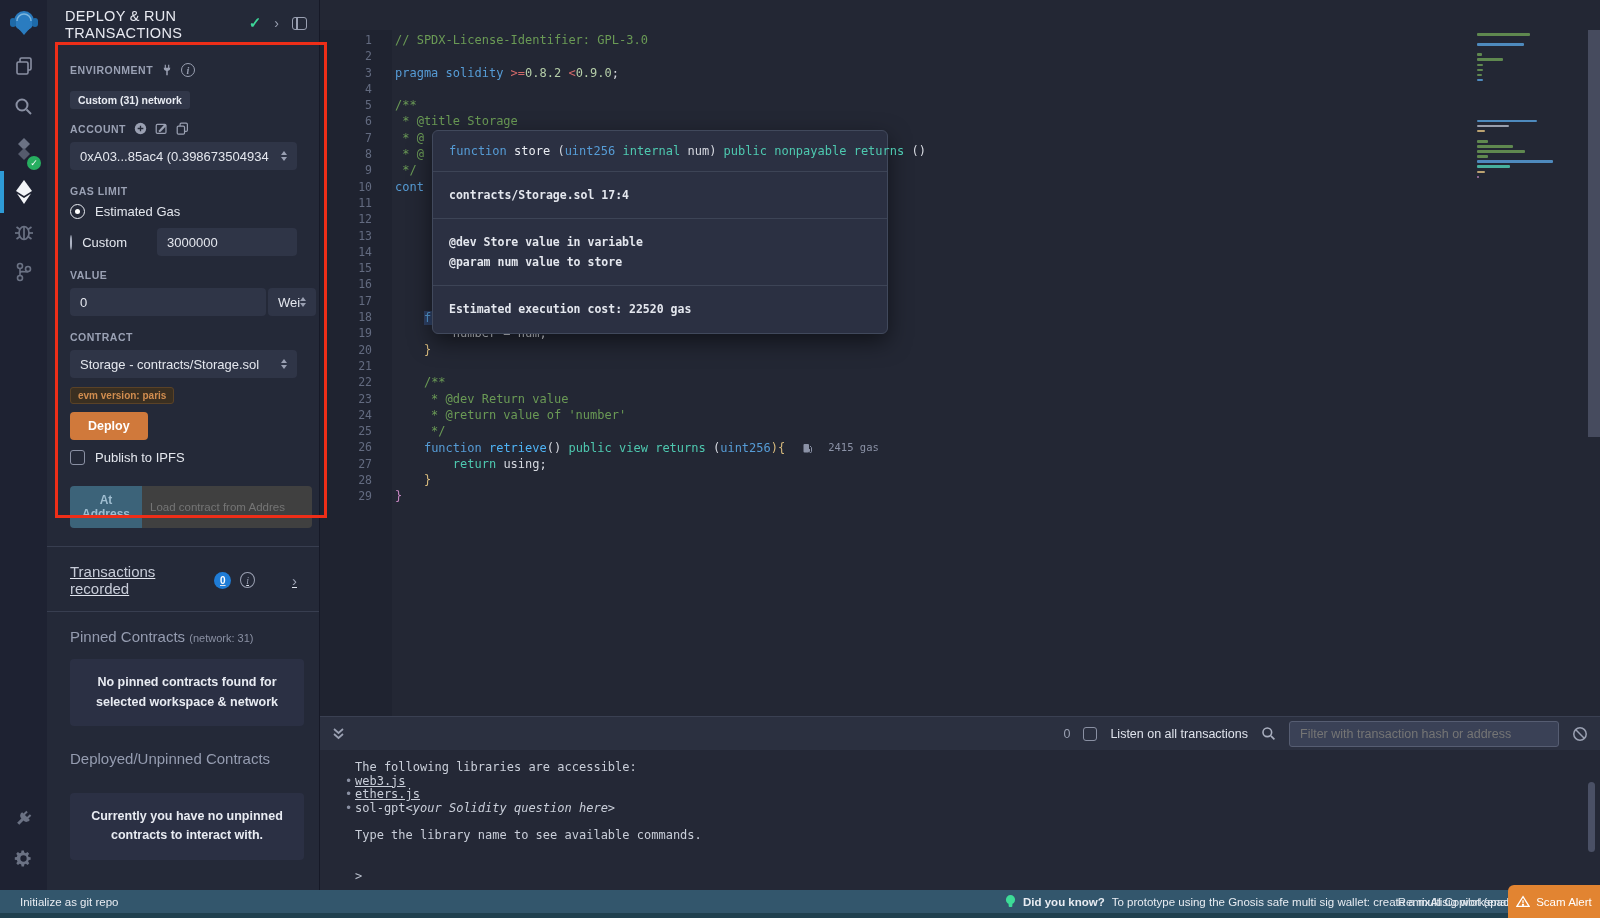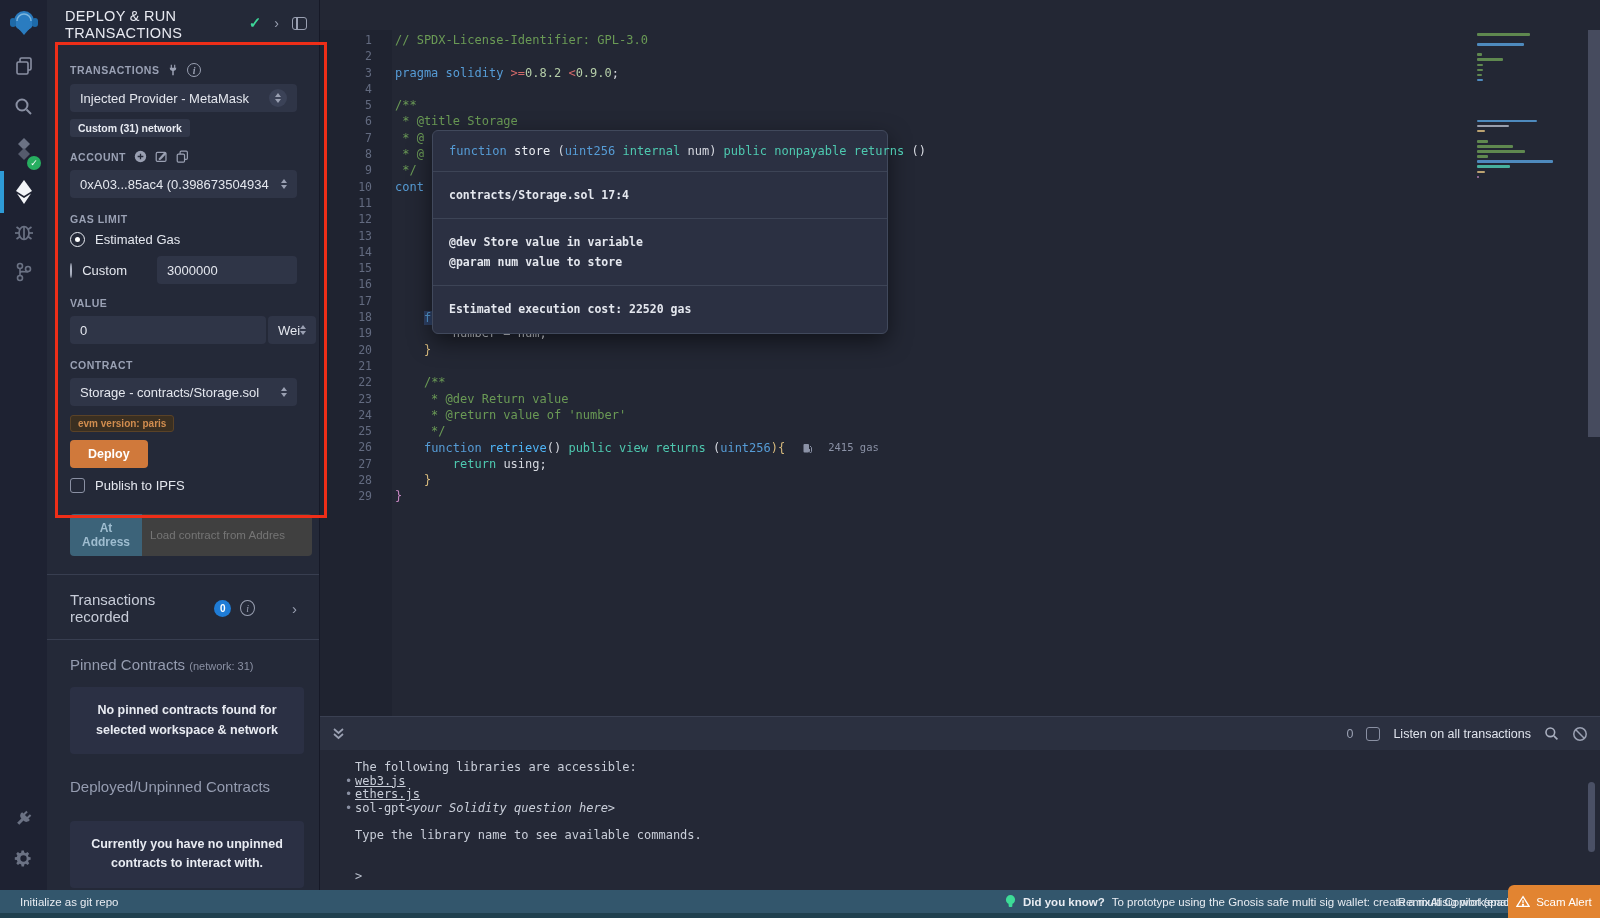--- a/index.html
+++ b/index.html
@@ -56,21 +56,21 @@
     border:1px solid #5a4227; font-size:10px; font-weight:bold; padding:2px 7px; border-radius:3px; }
   .deploy-btn { margin-top:8px; background:#d0793b; color:#fff; font-weight:bold; font-size:12.5px;
     border:none; border-radius:4px; padding:7px 18px; cursor:pointer; display:block; }
   .chk-row { display:flex; align-items:center; gap:10px; margin-top:10px; font-size:13px; color:#e4e7ee; }
   .checkbox { width:15px; height:15px; border:1.5px solid #8a90a3; border-radius:3px; background:transparent; }
   .ataddr-row { display:flex; margin-top:21px; }
   .ataddr-btn { background:#3c6379; color:#9fbdd0; font-weight:bold; font-size:12px; border:none;
     border-radius:4px 0 0 4px; padding:7px 12px; width:90px; cursor:pointer; }
   .ataddr-input { flex:1; background:#404040; border:none; border-radius:0 4px 4px 0;
     color:#8a90a3; font-size:11.5px; padding:0 8px; font-family:"Liberation Sans",sans-serif; }
-  .tx-row { display:flex; align-items:center; padding:16px 22px 14px 23px; gap:9px; }
+  .tx-row { display:flex; align-items:center; padding:16px 22px 14px 23px; gap:9px;text-decoration:underline; }
   .tx-label { font-size:15px; color:#c7ccd8; }
   .count-badge { min-width:17px; height:17px; background:#1f7cd6; border-radius:50%; color:#fff;
     font-size:10px; font-weight:bold; display:flex; align-items:center; justify-content:center; }
   .info-circ { width:16px; height:16px; border:1.4px solid #9aa0b2; border-radius:50%; color:#9aa0b2;
     font-size:10px; font-style:italic; font-family:"Liberation Serif",serif;
     display:flex; align-items:center; justify-content:center; }
   .tx-chev { margin-left:28px; color:#9aa0b2; font-size:15px; }
   .divider { height:1px; background:#383e50; }
   .sect-title { font-size:15px; color:#959cb0; padding:16px 22px 0 23px; }
   .sect-sub { font-size:11px; color:#8a90a3; }
@@ -236,34 +236,25 @@
       <div class="sp-title">DEPLOY &amp; RUN TRANSACTIONS</div>
       <div class="sp-header-icons">
         <span class="check-icon">✓</span>
         <span class="chev-icon">›</span>
         <span class="panel-icon"></span>
       </div>
     </div>
 
     <div class="sp-body" style="padding-top:22px">
       <div class="sp-label">
-        <span>TRANSACTIONS</span>
+        <span>ENVIRONMENT</span>
         <svg width="12" height="12" viewBox="0 0 16 16" fill="#9aa0b2">
             <path d="M5 1 v4 h-1.5 a4.5 4.5 0 0 0 3.5 4.4 V15 h2 V9.4 A4.5 4.5 0 0 0 12.5 5 H11 V1 H9.5 v4 h-3 V1 Z"></path>
           </svg>
         <span class="info-circ" style="width:14px;height:14px">i</span>
-      </div>
-      <div class="dropdown">
-        <span>Injected Provider - MetaMask</span>
-        <span class="env-circle">
-            <span class="stepper">
-              <span class="tri-up"></span>
-              <span class="tri-down"></span>
-            </span>
-          </span>
       </div>
       <span class="net-badge">Custom (31) network</span>
 
       <div class="sp-label" style="margin-top:13px">
         <span>ACCOUNT</span>
         <svg width="13" height="13" viewBox="0 0 16 16">
             <circle cx="8" cy="8" r="7" fill="#9aa0b2"></circle>
             <path d="M8 4.5 v7 M4.5 8 h7" stroke="#242938" stroke-width="1.6"></path>
           </svg>
         <svg width="13" height="13" viewBox="0 0 16 16" fill="none" stroke="#9aa0b2" stroke-width="1.5">
@@ -519,20 +510,21 @@
           </svg>
       </span>
       <div class="tt-right">
         <span class="term-count">0</span>
         <span class="checkbox" style="width:14px;height:14px"></span>
         <span class="listen-label">Listen on all transactions</span>
         <svg width="15" height="15" viewBox="0 0 19 19" fill="none" stroke="#aab0c0" stroke-width="2">
             <circle cx="8" cy="8" r="5.5"></circle>
             <line x1="12.5" y1="12.5" x2="17" y2="17"></line>
           </svg>
+        <input class="filter-input" placeholder="Filter with transaction hash or address" style="">
         <svg width="16" height="16" viewBox="0 0 18 18" fill="none" stroke="#9aa0b2" stroke-width="1.7">
             <circle cx="9" cy="9" r="7"></circle>
             <line x1="4" y1="4" x2="14" y2="14"></line>
           </svg>
       </div>
     </div>
 
     <div class="terminal">
       <div class="term-line">The following libraries are accessible:</div>
       <div class="term-bullet">

